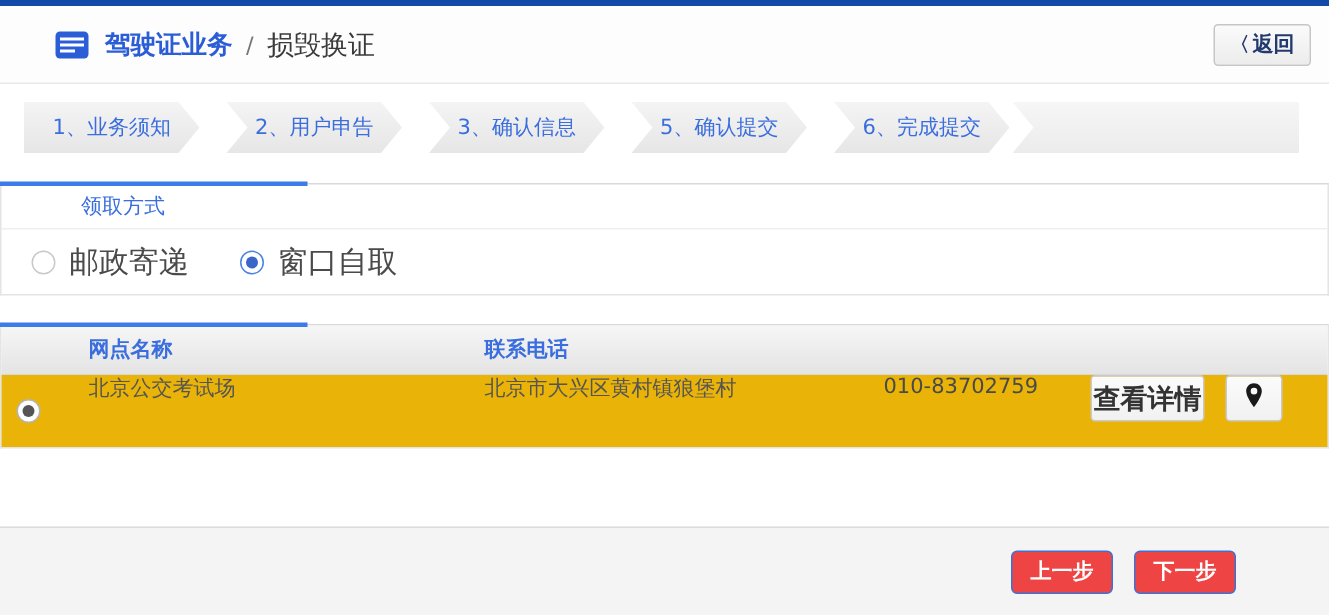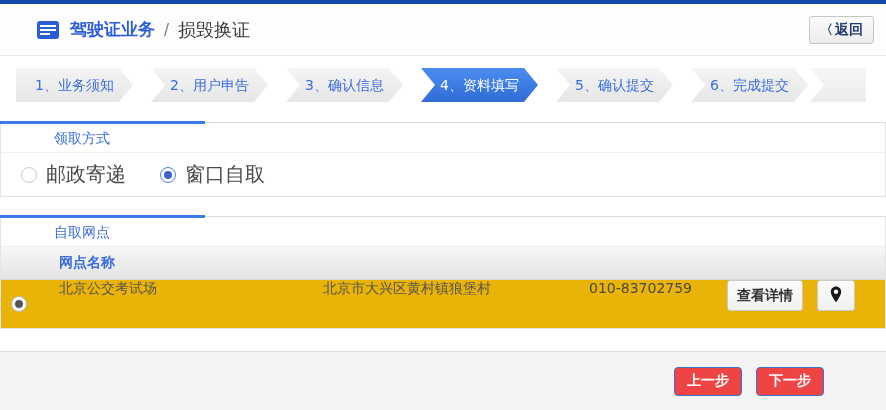--- a/index.html
+++ b/index.html
@@ -64,21 +64,21 @@
   .th-name { padding-left:58px; width:322px; }
   .th-addr { width:266px; }
   .th-phone { flex:1; }
   .table-row { height:48px; display:flex; font-size:14px; color:#555; background:#eab308; }
   .td-radio { width:58px; padding-left:10px; display:flex; align-items:center; }
   .td-name { width:264px; }
   .td-addr { width:266px; }
   .td-phone { width:138px; color:#4a4a4a; }
   .detail-btn { width:76px; height:31px; background:linear-gradient(#fbfbfb,#f1f1f1);
                 border:1px solid #c9c9c9; border-radius:3px; font-weight:bold; color:#333;
-                font-size:14px; cursor:pointer; font-family:inherit; }
+                font-size:18px; cursor:pointer; font-family:inherit; }
   .pin-btn { width:38px; height:31px; margin-left:14px; background:linear-gradient(#fbfbfb,#f1f1f1);
              border:1px solid #c9c9c9; border-radius:3px; display:flex; align-items:center;
              justify-content:center; cursor:pointer; }
 
   
   .footer { position:absolute; left:0; right:0; bottom:0; height:59px; background:#f4f4f4;
             border-top:1px solid #dddddd; display:flex; align-items:center;
             justify-content:flex-end; padding-right:62px; }
   .nav-btn { min-width:61px; height:29px; padding:0 12px; background:#ef4444;
              border:1px solid #3b72d2; border-radius:4px; color:#fff; font-size:14px;
@@ -105,21 +105,20 @@
   <div class="back-btn">
     <span class="chev">〈</span>
     <span>返回</span>
   </div>
 </div>
 
 <div class="wizard">
   <div class="step first">1、业务须知</div>
   <div class="step">2、用户申告</div>
   <div class="step">3、确认信息</div>
-  <div class="step active">4、资料填写</div>
   <div class="step">5、确认提交</div>
   <div class="step">6、完成提交</div>
   <div class="wizard-fill"></div>
 </div>
 
 <div class="section section-pickup">
   <div class="accent"></div>
   <div class="sec-title-row">领取方式</div>
   <div class="radio-row">
     <div class="radio-item">
@@ -128,23 +127,23 @@
     </div>
     <div class="radio-item">
       <span class="radio-circle checked-blue"></span>
       <span>窗口自取</span>
     </div>
   </div>
 </div>
 
 <div class="section section-outlets">
   <div class="accent"></div>
-  <div class="sec-title-row">自取网点</div>
   <div class="table-head">
     <div class="th-name">网点名称</div>
+    <div class="th-phone">联系电话</div>
   </div>
   <div class="table-row">
     <div class="td-radio">
       <span class="radio-circle checked-gray"></span>
     </div>
     <div class="td-name">北京公交考试场</div>
     <div class="td-addr">北京市大兴区黄村镇狼堡村</div>
     <div class="td-phone">010-83702759</div>
     <button class="detail-btn">查看详情</button>
     <div class="pin-btn">

